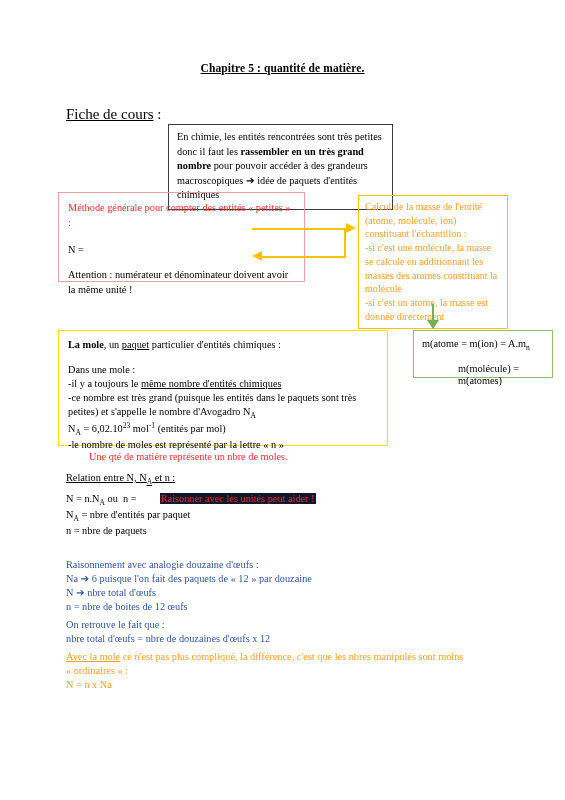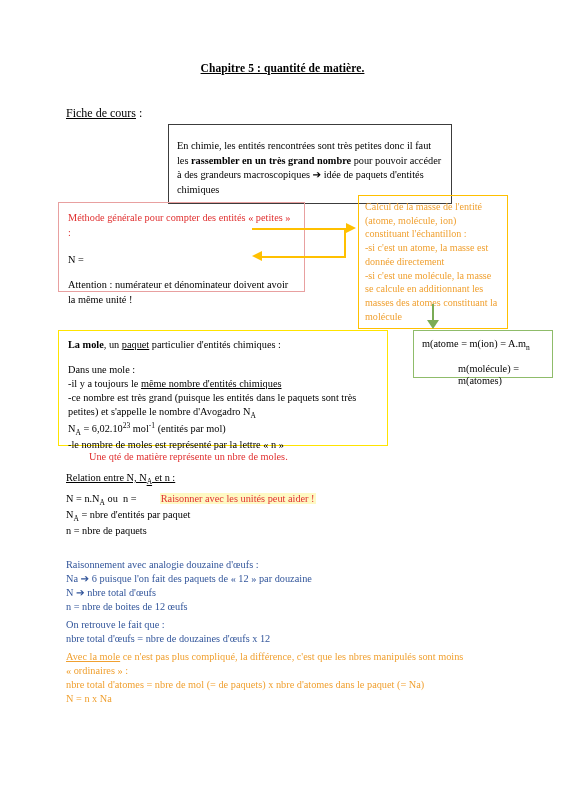--- a/index.html
+++ b/index.html
@@ -34,43 +34,43 @@
     font-size: 11.5px;
     letter-spacing: .1px;
   }
   .doc-title span { text-decoration: underline; }
 
   
   .fiche {
     position: absolute;
     left: 66px;
     top: 106px;
-    font-size: 12px;
+    font-size: 15px;
   }
   .fiche .u { text-decoration: underline; }
 
   
   .box-intro {
     position: absolute;
     left: 168px;
     top: 124px;
-    width: 284px;
+    width: 225px;
     border: 1px solid #3c3c3c;
-    padding: 14px 8px 6px 8px;
+    padding: 5px 8px 6px 8px;
     font-size: 10.3px;
     line-height: 1.42;
     box-sizing: border-box;
   }
   .box-intro b { font-weight: bold; }
 
   
   .box-methode {
     position: absolute;
     left: 58px;
-    top: 202px;
+    top: 192px;
     width: 247px;
     height: 90px;
     border: 1.4px solid #e8a0a0;
     box-sizing: border-box;
     padding: 7px 9px;
     font-size: 10.3px;
     line-height: 1.5;
     font-family: Liberation Serif, serif;
   }
   .box-methode .hd { color: #e03030; }
@@ -165,21 +165,21 @@
   }
   .red  { color: #e03030; margin-left: 23px; }
   .blue { color: #33569b; }
   .orange { color: #f0a030; }
   .u { text-decoration: underline; }
 
   .t-qte      { left: 66px; top: 450px; }
   .t-relation { left: 66px; top: 471px; }
   .t-formula  { left: 66px; top: 492px; }
   .t-hl {
-    background: #fef9c3;
+    background: #0f172a;
     color: #e03030;
     padding: 0 1px;
   }
   .formula-row { white-space: pre; }
   .t-analogie { left: 66px; top: 558px; }
   .t-retrouve { left: 66px; top: 618px; }
   .t-avec     { left: 66px; top: 650px; }
   sub { font-size: 7.5px; }
   sup { font-size: 7.5px; }
 </style>
@@ -207,22 +207,22 @@
   </div>
 
   <div class="conn-yellow cy-h1"></div>
   <div class="conn-yellow cy-v"></div>
   <div class="conn-yellow cy-h2"></div>
   <div class="conn-yellow cy-head-left"></div>
   <div class="conn-yellow cy-head-right"></div>
 
   <div class="box-calcul">
     <div>Calcul de la masse de l'entité (atome, molécule, ion) constituant l'échantillon :</div>
+    <div>-si c'est une molécule, la masse se calcule en additionnant les masses des atomes constituant la molécule</div>
     <div>-si c'est un atome, la masse est donnée directement</div>
-    <div>-si c'est une molécule, la masse se calcule en additionnant les masses des atomes constituant la molécule</div>
   </div>
 
   <div class="conn-green cg-v"></div>
   <div class="conn-green cg-head"></div>
 
   <div class="box-masse">
     <div><span>m(atome = m(ion) = A.m</span><sub>n</sub></div>
     <div class="l2">m(molécule) = m(atomes)</div>
   </div>
 
@@ -256,17 +256,16 @@
   </div>
 
   <div class="txt t-retrouve blue">
     <div>On retrouve le fait que :</div>
     <div>nbre total d'œufs = nbre de douzaines d'œufs x 12</div>
   </div>
 
   <div class="txt t-avec orange">
     <div><span class="u">Avec la mole</span><span> ce n'est pas plus compliqué, la différence, c'est que les nbres manipulés sont moins</span></div>
     <div>« ordinaires » :</div>
-    <div>nbre total d'atomes = nbre de mol (= de paquets) x nbre d'atomes dans le paquet (= Na)</div>
     <div>N = n x Na</div>
   </div>
 
 </div>
 
 </body></html>

